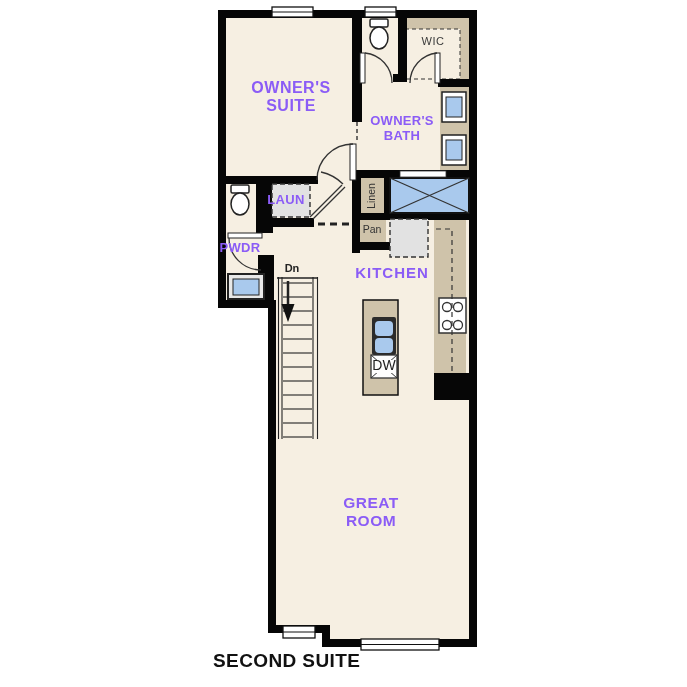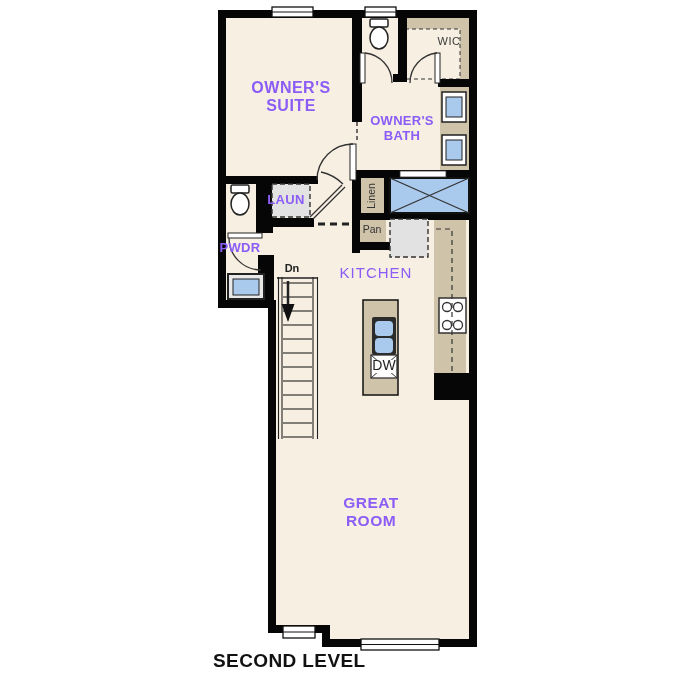--- a/index.html
+++ b/index.html
@@ -7,21 +7,21 @@
     position:relative;width:687px;height:687px;background:#ffffff;overflow:hidden;
     font-family:"Liberation Sans","DejaVu Sans",sans-serif;color:#111;
   }
   .plan-svg{position:absolute;left:0;top:0;}
   .lbl{
     position:absolute;transform:translate(-50%,-50%);
     text-align:center;white-space:nowrap;color:#8b5cf6;line-height:1.12;
   }
   .lbl-big{font-size:16px;font-weight:bold;letter-spacing:.5px;}
   .lbl-med{font-size:13px;font-weight:bold;letter-spacing:.3px;}
-  .lbl-kitchen{font-size:15px;font-weight:normal;letter-spacing:1px;}
+  .lbl-kitchen{font-size:15px;font-weight:bold;letter-spacing:1px;margin-left:16px;}
   .lbl-great{font-size:15.5px;font-weight:bold;letter-spacing:.5px;line-height:18px;}
   .lbl-small{font-size:10.5px;font-weight:normal;color:#333;}
   .lbl-wic{font-size:11px;font-weight:normal;color:#3a3a3a;letter-spacing:.5px;}
   .lbl-linen{transform:translate(-50%,-50%) rotate(-90deg);}
   .lbl-dn{font-size:11px;color:#222;}
   .lbl-dw{font-size:14px;color:#222;}
   .plan-title{
     position:absolute;left:213px;top:650px;
     font-size:19px;font-weight:bold;letter-spacing:.4px;color:#111;
   }
@@ -194,36 +194,36 @@
   <div class="lbl lbl-big" style="left:291px;top:97px;">
     <div>OWNER'S</div>
     <div>SUITE</div>
   </div>
 
   <div class="lbl lbl-med" style="left:402px;top:129px;">
     <div>OWNER'S</div>
     <div>BATH</div>
   </div>
 
-  <div class="lbl lbl-wic" style="left:433px;top:41px;margin-left:16px;">WIC</div>
+  <div class="lbl lbl-wic" style="left:433px;top:41px;">WIC</div>
 
   <div class="lbl lbl-med" style="left:286px;top:200px;">LAUN</div>
 
   <div class="lbl lbl-med" style="left:240px;top:248px;text-align:center;">PWDR</div>
 
   <div class="lbl lbl-small lbl-linen" style="left:372px;top:196px;">Linen</div>
 
   <div class="lbl lbl-small" style="left:372px;top:230px;">Pan</div>
 
   <div class="lbl lbl-kitchen" style="left:376px;top:273px;">KITCHEN</div>
 
   <div class="lbl lbl-dn" style="left:292px;top:268px;font-weight:bold;">Dn</div>
 
   <div class="lbl lbl-dw" style="left:384px;top:366px;">DW</div>
 
   <div class="lbl lbl-great" style="left:371px;top:512px;">
     <div>GREAT</div>
     <div>ROOM</div>
   </div>
 
-  <div class="plan-title">SECOND LEVEL</div>
+  <div class="plan-title">SECOND SUITE</div>
 
 </div>
 
 </body></html>

